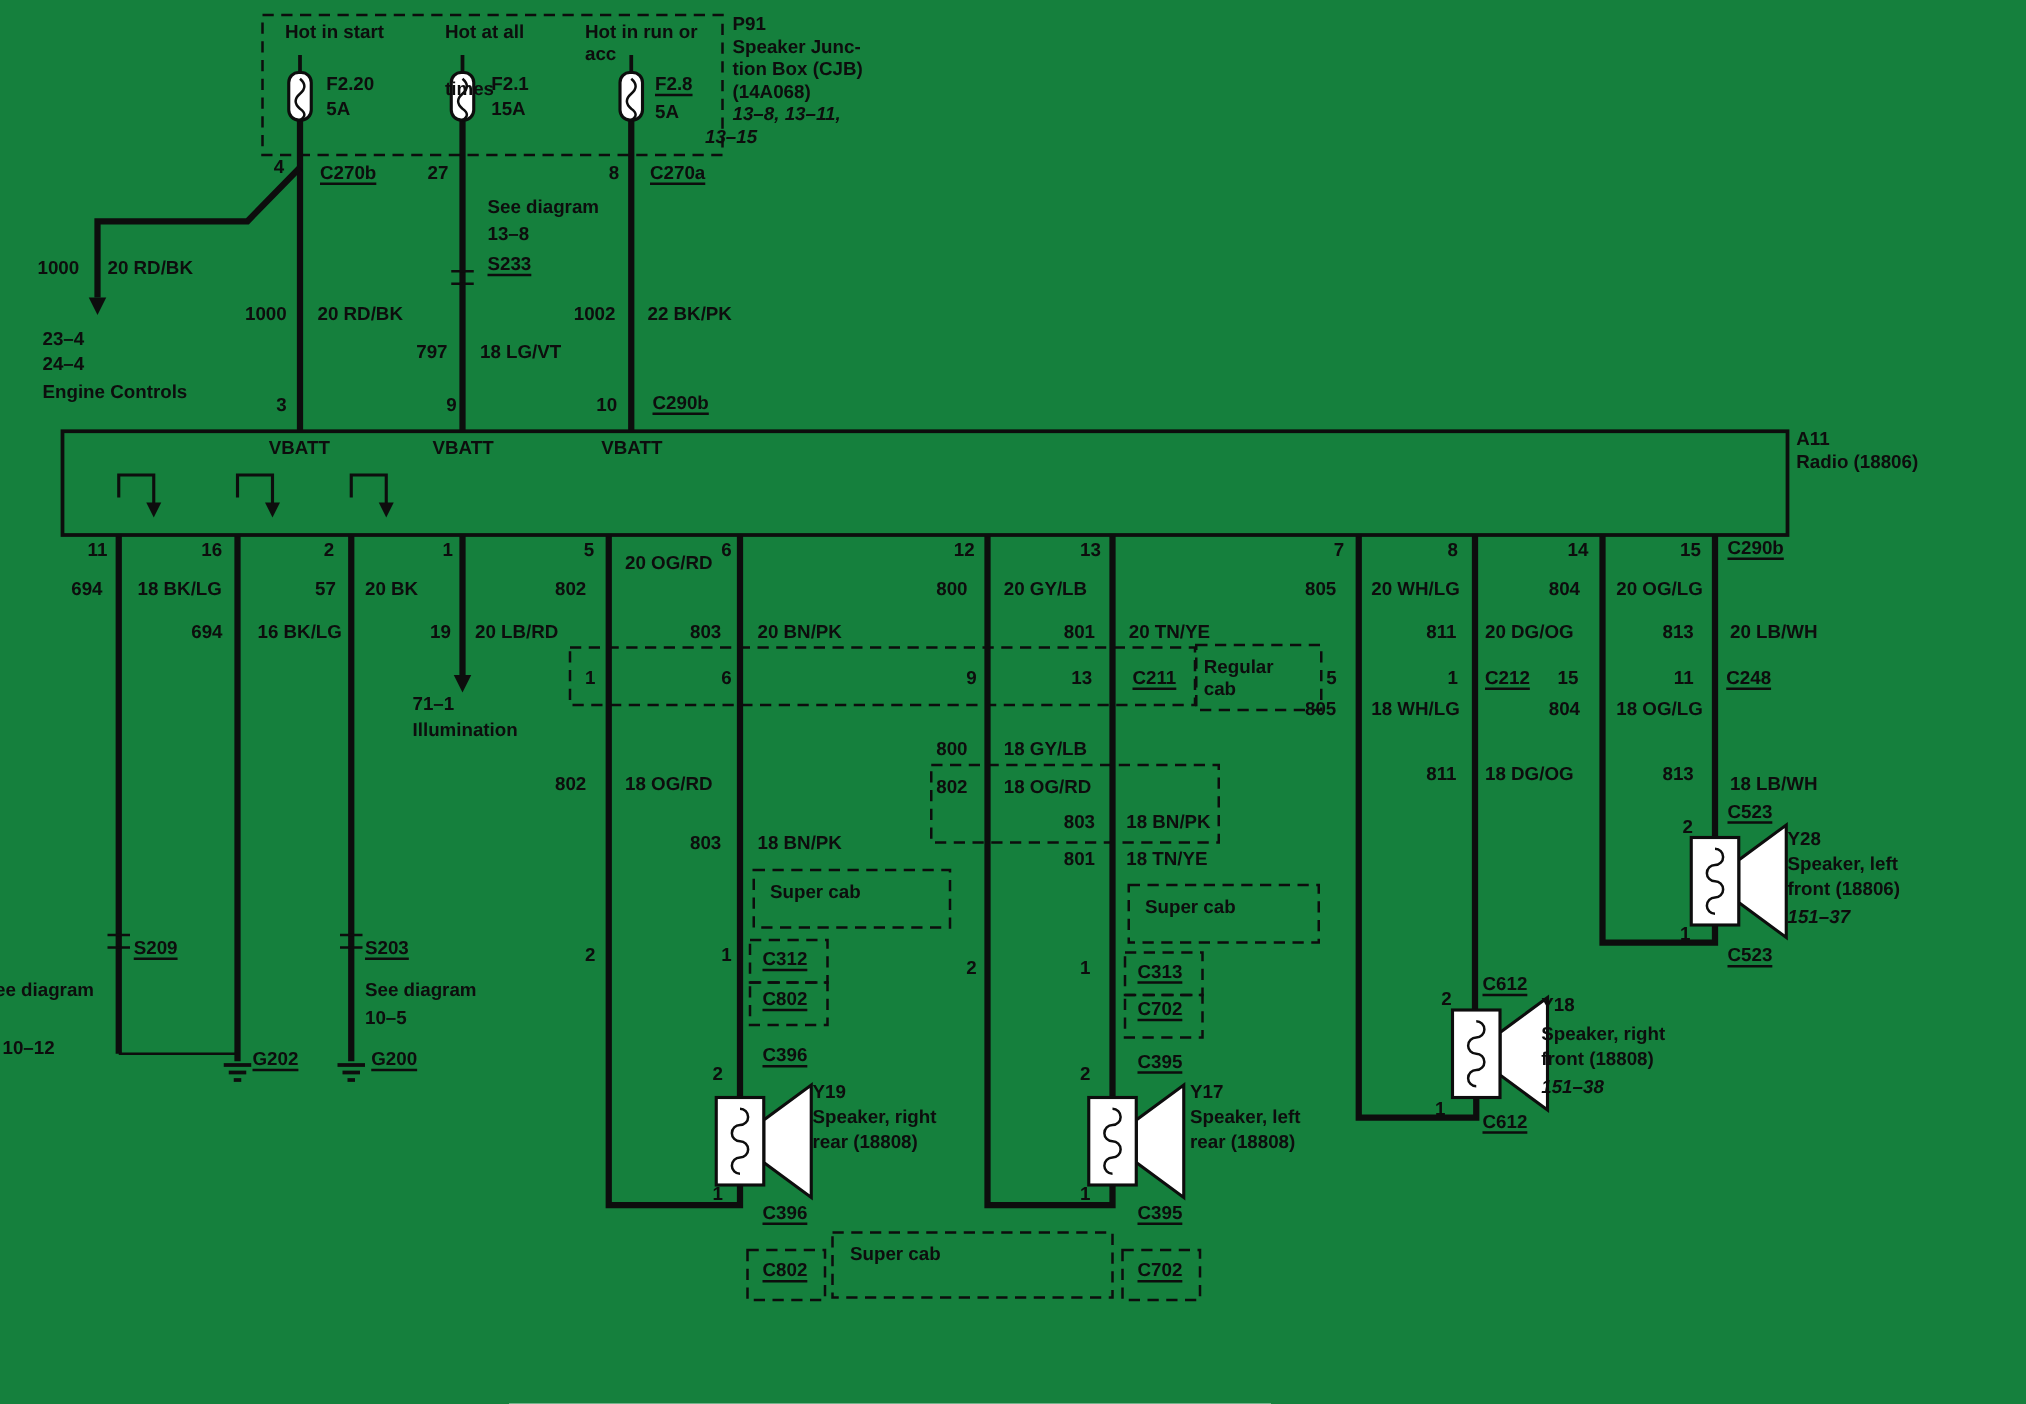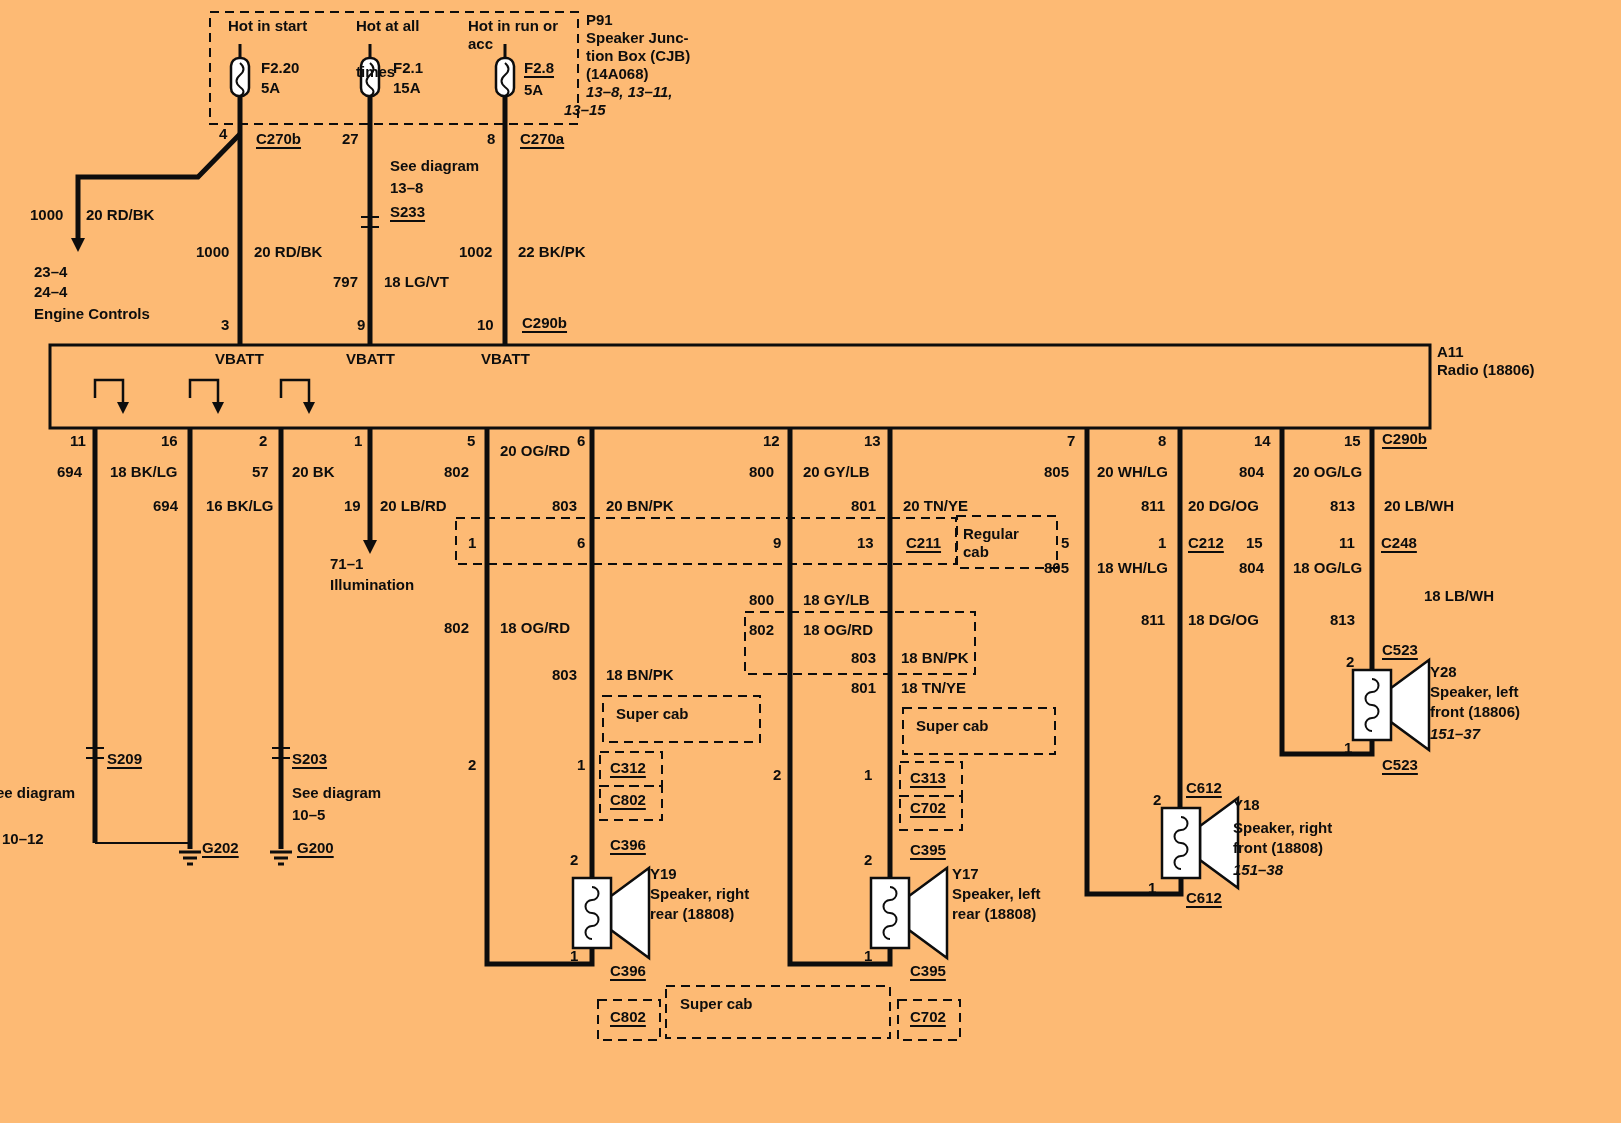--- a/index.html
+++ b/index.html
@@ -1,16 +1,16 @@
 <!DOCTYPE html>
 <html><head>
 <meta charset="utf-8">
 <style>
   html,body{margin:0;padding:0;background:#fff;}
-  #diagram{position:relative;width:1621px;height:1123px;background:#fdba74;overflow:hidden;
+  #diagram{position:relative;width:1621px;height:1123px;background:#15803d;overflow:hidden;
            font-family:"Liberation Sans",sans-serif;}
   #shape-layer{position:absolute;left:0;top:0;}
   #text-layer{position:absolute;left:0;top:0;width:100%;height:100%;}
   .txt{position:absolute;font-size:15px;font-weight:700;color:#0d0d0d;white-space:nowrap;line-height:1.1;}
   .txt.it{font-style:italic;}
   .txt.un{text-decoration:underline;text-underline-offset:3px;text-decoration-thickness:2px;}
 </style>
 </head>
 <body>
 
@@ -187,21 +187,21 @@
       <div class="txt un" style="left: 1381px; top: 535px;">C248</div>
       <div class="txt" style="left: 330px; top: 556px;">71–1</div>
       <div class="txt" style="left: 330px; top: 577px;">Illumination</div>
       <div class="txt" style="left: 1044px; top: 560px;">805</div>
       <div class="txt" style="left: 1097px; top: 560px;">18 WH/LG</div>
       <div class="txt" style="left: 1239px; top: 560px;">804</div>
       <div class="txt" style="left: 1293px; top: 560px;">18 OG/LG</div>
       <div class="txt" style="left: 1141px; top: 612px;">811</div>
       <div class="txt" style="left: 1188px; top: 612px;">18 DG/OG</div>
       <div class="txt" style="left: 1330px; top: 612px;">813</div>
-      <div class="txt" style="left: 1384px; top: 588px; margin-left: 40px;">18 LB/WH</div>
+      <div class="txt" style="left: 1384px; top: 620px;">18 LB/WH</div>
       <div class="txt" style="left: 749px; top: 592px;">800</div>
       <div class="txt" style="left: 803px; top: 592px;">18 GY/LB</div>
       <div class="txt" style="left: 749px; top: 622px;">802</div>
       <div class="txt" style="left: 803px; top: 622px;">18 OG/RD</div>
       <div class="txt" style="left: 851px; top: 650px;">803</div>
       <div class="txt" style="left: 901px; top: 650px;">18 BN/PK</div>
       <div class="txt" style="left: 851px; top: 680px;">801</div>
       <div class="txt" style="left: 901px; top: 680px;">18 TN/YE</div>
       <div class="txt" style="left: 444px; top: 620px;">802</div>
       <div class="txt" style="left: 500px; top: 620px;">18 OG/RD</div>

